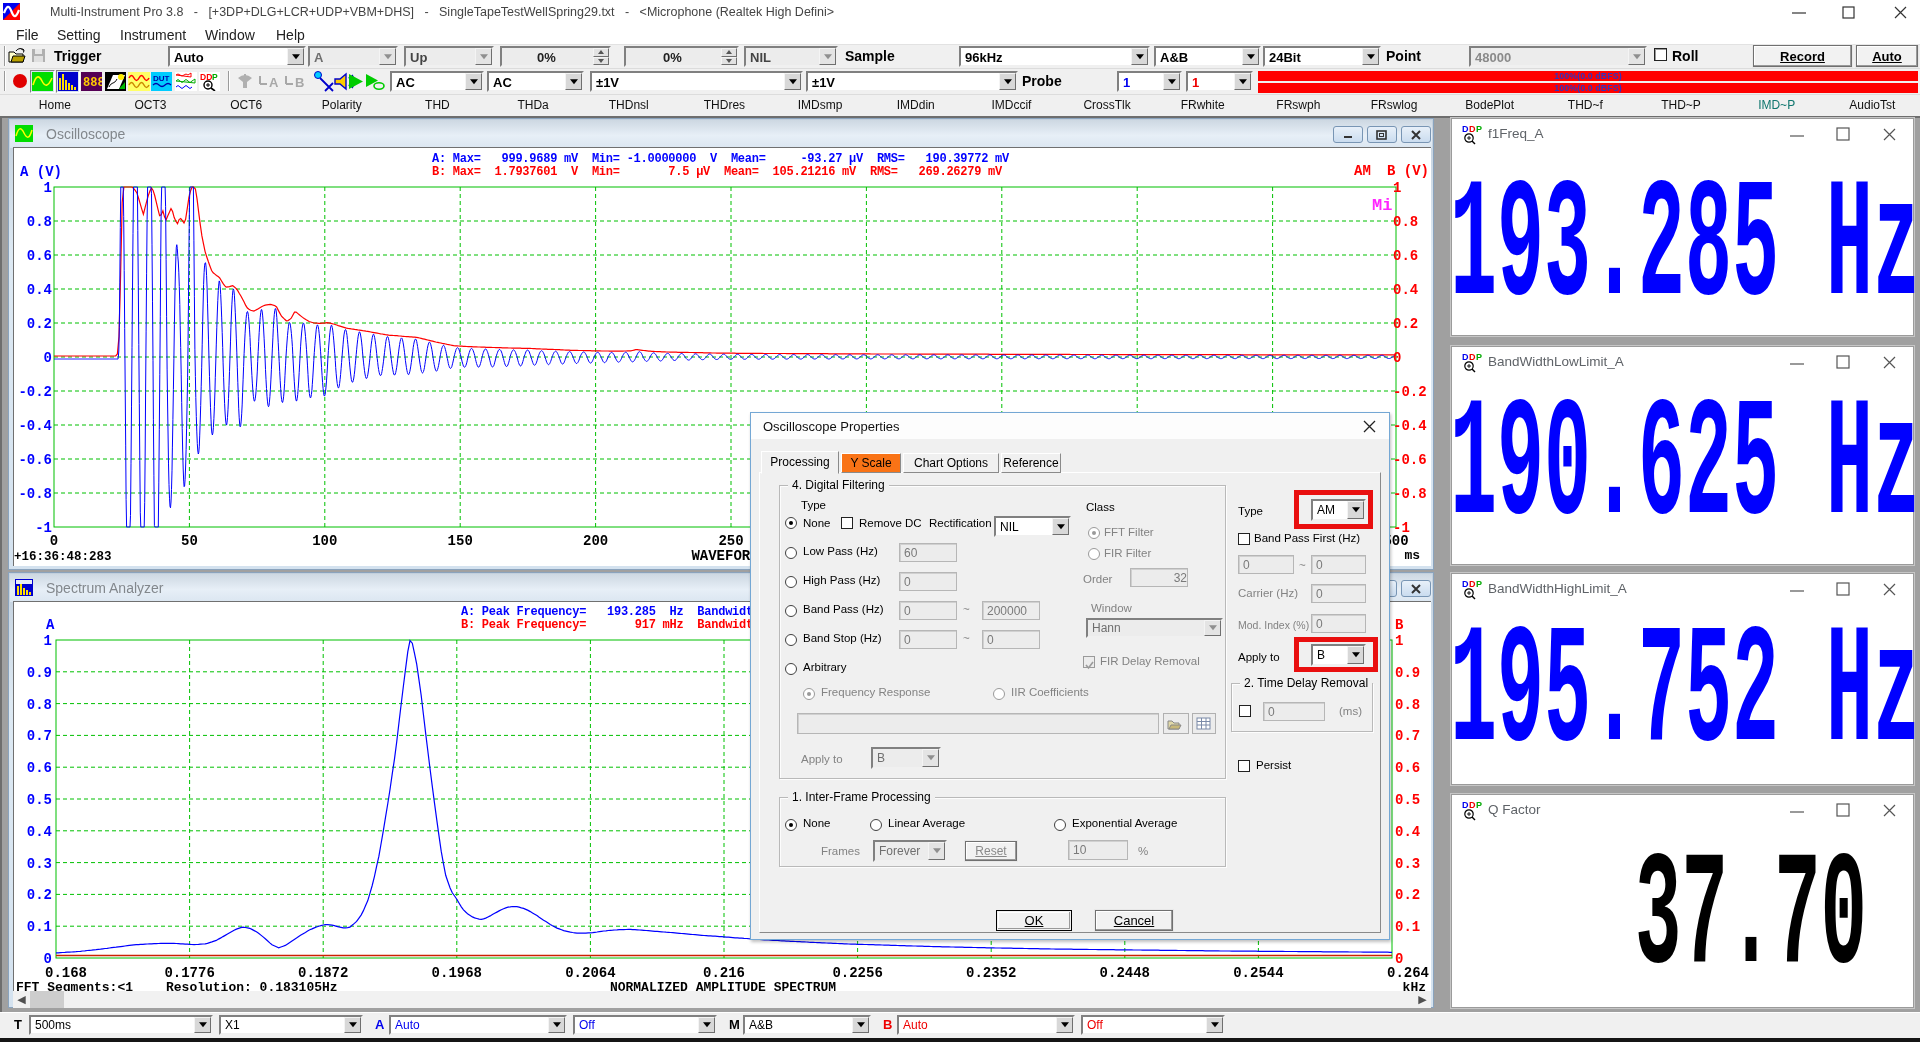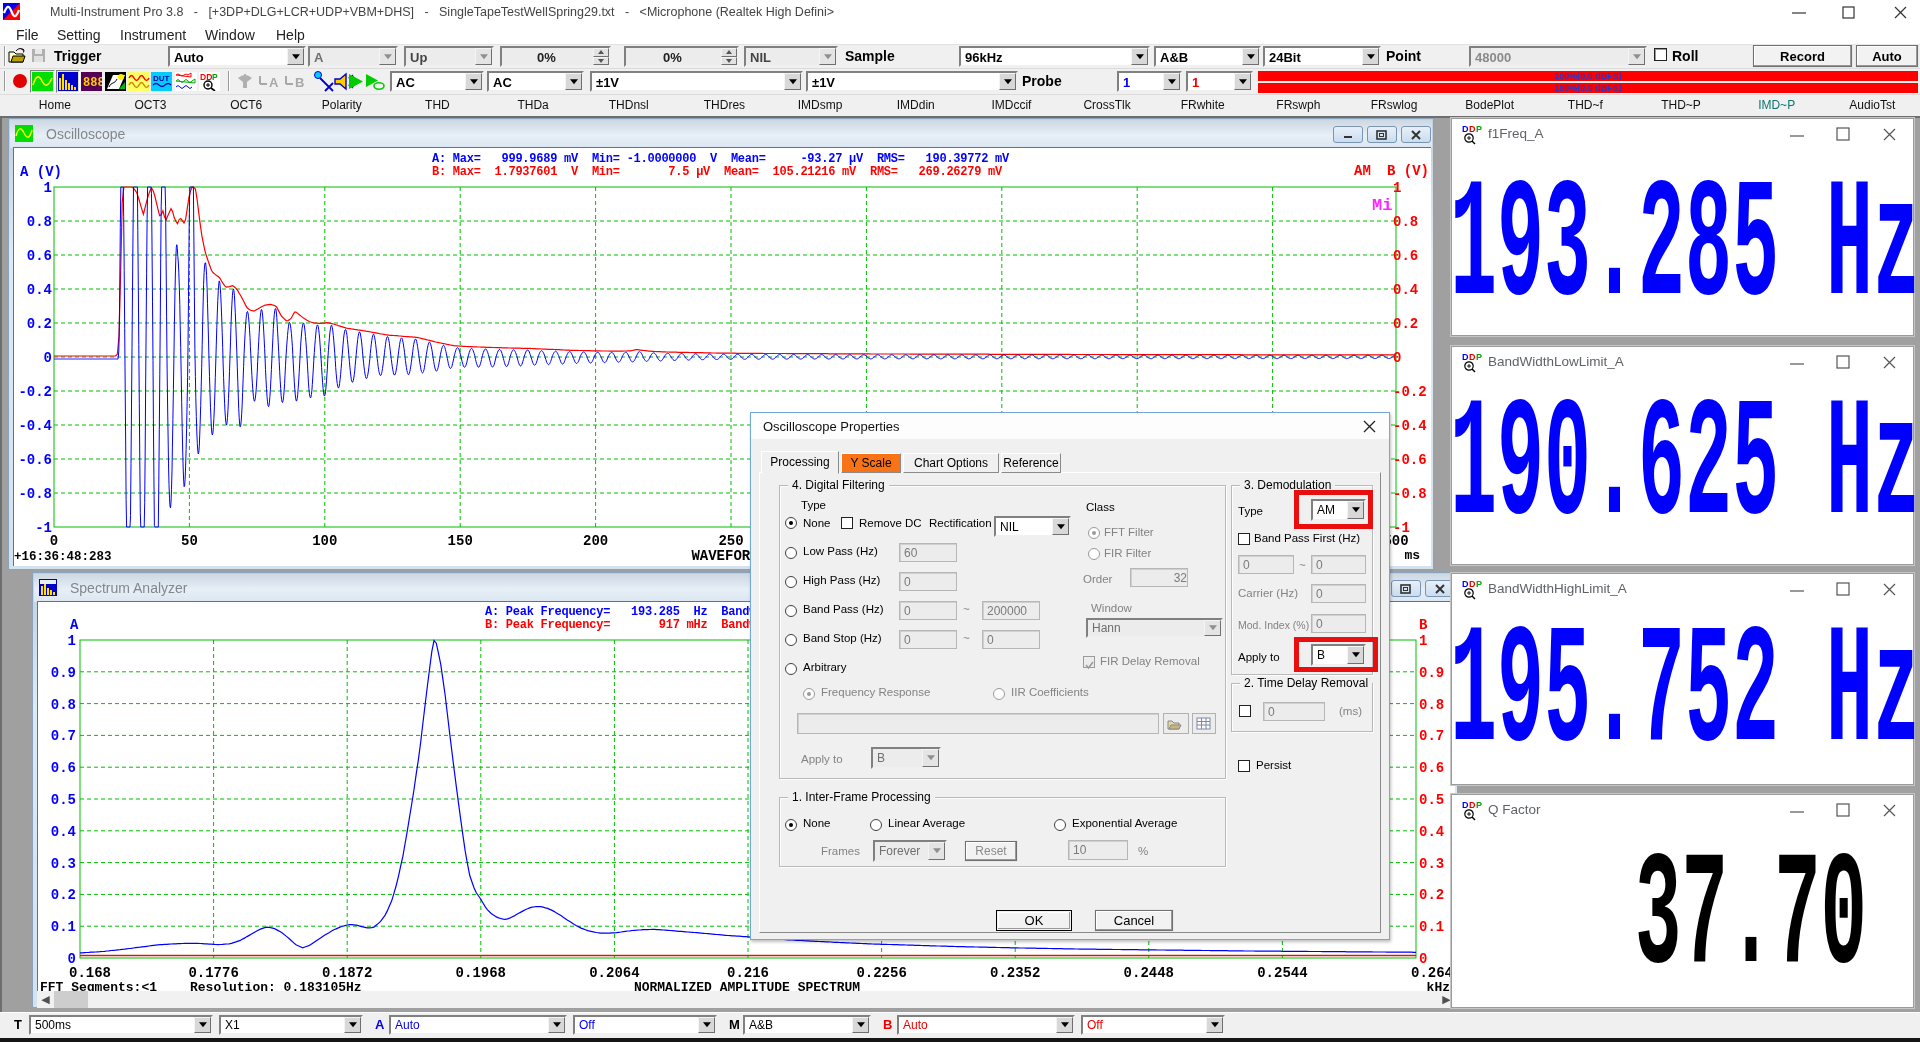--- a/index.html
+++ b/index.html
@@ -17,21 +17,21 @@
 .spin { position:absolute; background:#ececec; border:2px solid; border-color:#808080 #f0f0f0 #f0f0f0 #808080; font-size:13px; font-weight:bold; color:#222; }
 .spin .tx { position:absolute; left:0; right:18px; top:50%; transform:translateY(-50%); text-align:center; }
 .spin .up,.spin .dn { position:absolute; right:0; width:16px; height:50%; background:#e2e2e2; border:1px solid; border-color:#f4f4f4 #6f6f6f #6f6f6f #f4f4f4; }
 .spin .up { top:0; } .spin .dn { bottom:0; }
 .spin .up:after,.spin .dn:after { content:""; position:absolute; left:50%; top:50%; border:3px solid transparent; }
 .spin .up:after { transform:translate(-50%,-70%); border-bottom:4px solid #555; }
 .spin .dn:after { transform:translate(-50%,-30%); border-top:4px solid #555; }
 
 .lbl { position:absolute; font-size:14px; font-weight:bold; color:#000; white-space:nowrap; }
 
-.btn { position:absolute; background:#f2f2f2; border:1px solid #707070; box-shadow:inset -1px -1px 0 #9a9a9a, inset 1px 1px 0 #fff, 0 0 0 1px #e8e8e8; font-size:13px; font-weight:bold; color:#000; text-align:center; }
+.btn { position:absolute; background:#f2f2f2; border:1px solid #707070; box-shadow:inset -1px -1px 0 #9a9a9a, inset 1px 1px 0 #fff, 0 0 0 1px #e8e8e8; font-size:13px; font-weight:bold; color:#000; text-align:center;text-decoration:underline; }
 
 .chk { position:absolute; width:13px; height:13px; background:#fff; border:1px solid #222; box-shadow:inset 1px 1px 0 #9a9a9a; }
 
 .d12 { position:absolute; font-size:11.5px; color:#000; white-space:nowrap; }
 .dg  { position:absolute; font-size:11.5px; color:#838383; white-space:nowrap; }
 .fld { position:absolute; background:#ececec; border:1px solid #b6b6b6; box-shadow:inset 1px 1px 0 #d0d0d0; font-size:12px; color:#7a7a7a; padding:2px 0 0 4px; }
 .radio { position:absolute; width:12px; height:12px; border-radius:50%; border:1px solid #404040; background:#fff; }
 .radio.sel:after { content:""; position:absolute; left:3px; top:3px; width:4px; height:4px; border-radius:50%; background:#000; }
 .radio.dis { border-color:#9a9a9a; }
 .radio.dis.sel:after { background:#9a9a9a; }
@@ -310,21 +310,21 @@
         <text x="446.20000000000005" y="397" font-size="14" font-weight="bold" fill="#000" text-anchor="middle">150</text>
         <text x="581.6" y="397" font-size="14" font-weight="bold" fill="#000" text-anchor="middle">200</text>
         <text x="717.0" y="397" font-size="14" font-weight="bold" fill="#000" text-anchor="middle">250</text>
         <text x="1382.0" y="397" font-size="14" font-weight="bold" fill="#000" text-anchor="middle">500</text>
         <text x="1406" y="411" font-size="13" font-weight="bold" fill="#000" text-anchor="end">ms</text>
         <text x="0" y="412" font-size="12.5" font-weight="bold" fill="#000">+16:36:48:283</text>
         <text x="711" y="412" font-size="14" font-weight="bold" fill="#000" text-anchor="middle">WAVEFORM</text>
         <text x="1358" y="62" font-size="17" font-weight="bold" fill="#ff00ff" opacity="0.85">Mi</text>
       </svg></div>
   </div>
-<div class="abs" style="left:8px;top:572px;width:1426px;height:436px;background:linear-gradient(#c2cfdc,#dde9f3 30%,#d4e2ef);border:1px solid #8aa3bd;margin-left:24px;">
+<div class="abs" style="left:8px;top:572px;width:1426px;height:436px;background:linear-gradient(#c2cfdc,#dde9f3 30%,#d4e2ef);border:1px solid #8aa3bd;">
     <div class="abs" style="left:1px;top:1px;right:1px;height:28px;background:linear-gradient(#cdd8e2,#e7eff7 55%,#dbe6f1);"></div>
     <svg class="abs" style="left:6px;top:6px" width="18" height="17" viewBox="0 0 18 17">
       <rect width="18" height="17" fill="#0000cc"></rect>
       <rect x="1" y="1" width="16" height="4" fill="#e8eef6"></rect>
       <path d="M3 16V7 M6 16V5 M9 16V9 M12 16V11 M15 16V13" stroke="#ffe000" stroke-width="2"></path>
     </svg>
     <div class="abs" style="left:37px;top:7px;font-size:14px;color:#82878c;">Spectrum Analyzer</div>
     <div class="wbtn" style="left:1324px;">
       <svg width="12" height="10">
         <path d="M2 7H10" stroke="#333" stroke-width="2"></path>
@@ -480,23 +480,20 @@
     <div class="abs" style="left:10px;top:38px;width:78px;height:23px;background:#f0f0f0;border:1px solid;border-color:#fff #8a8a8a #f0f0f0 #fff;z-index:3;text-align:center;font-size:12px;line-height:21px;">Processing</div>
     <div class="abs" style="left:90px;top:40px;width:60px;height:20px;background:#f97316;border:1px solid;border-color:#fff #8a8a8a #8a8a8a #fff;text-align:center;font-size:12px;line-height:19px;">Y Scale</div>
     <div class="abs" style="left:152px;top:40px;width:96px;height:20px;background:#f0f0f0;border:1px solid;border-color:#fff #8a8a8a #8a8a8a #fff;text-align:center;font-size:12px;line-height:19px;">Chart Options</div>
     <div class="abs" style="left:250px;top:40px;width:60px;height:20px;background:#f0f0f0;border:1px solid;border-color:#fff #8a8a8a #8a8a8a #fff;text-align:center;font-size:12px;line-height:19px;">Reference</div>
     <div class="grp" style="left:28px;top:72px;width:447px;height:294px;">
       <span>4. Digital Filtering</span>
     </div>
     <div class="grp" style="left:28px;top:384px;width:447px;height:70px;">
       <span>1. Inter-Frame Processing</span>
     </div>
-    <div class="grp" style="left:480px;top:72px;width:142px;height:190px;">
-      <span>3. Demodulation</span>
-    </div>
     <div class="grp" style="left:480px;top:270px;width:142px;height:49px;">
       <span>2. Time Delay Removal</span>
     </div>
     <div class="d12" style="left:50px;top:86px;">Type</div>
     <div class="radio sel" style="left:34px;top:104px;"></div>
     <div class="d12" style="left:52px;top:104px;">None</div>
     <div class="abs" style="left:90px;top:104px;width:12px;height:12px;background:#fff;border:1px solid #222;"></div>
     <div class="d12" style="left:108px;top:104px;">Remove DC</div>
     <div class="d12" style="left:178px;top:104px;">Rectification</div>
     <div class="cb" style="left:243px;top:103px;width:77px;height:21px;">

